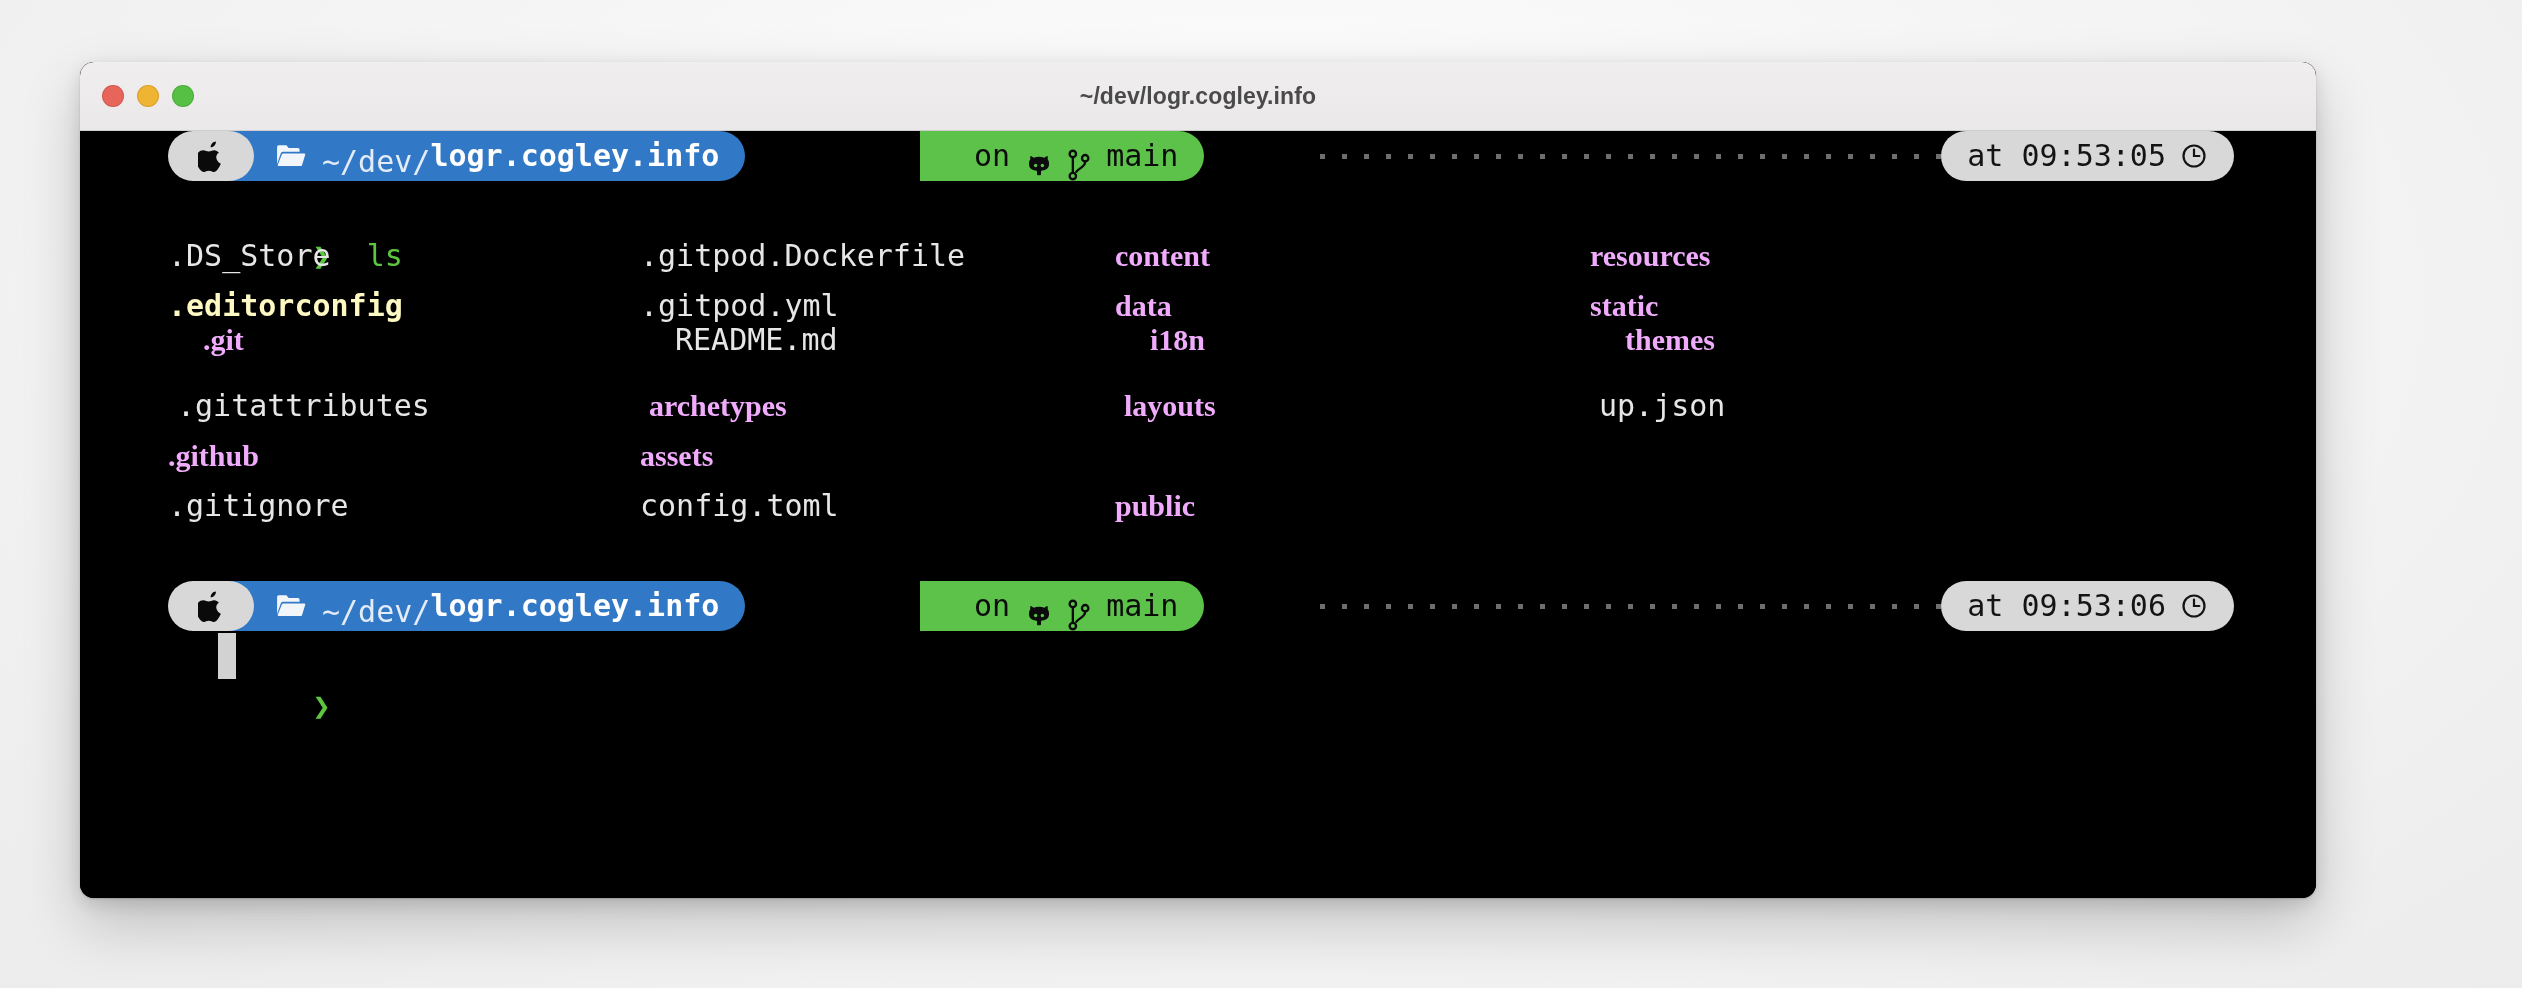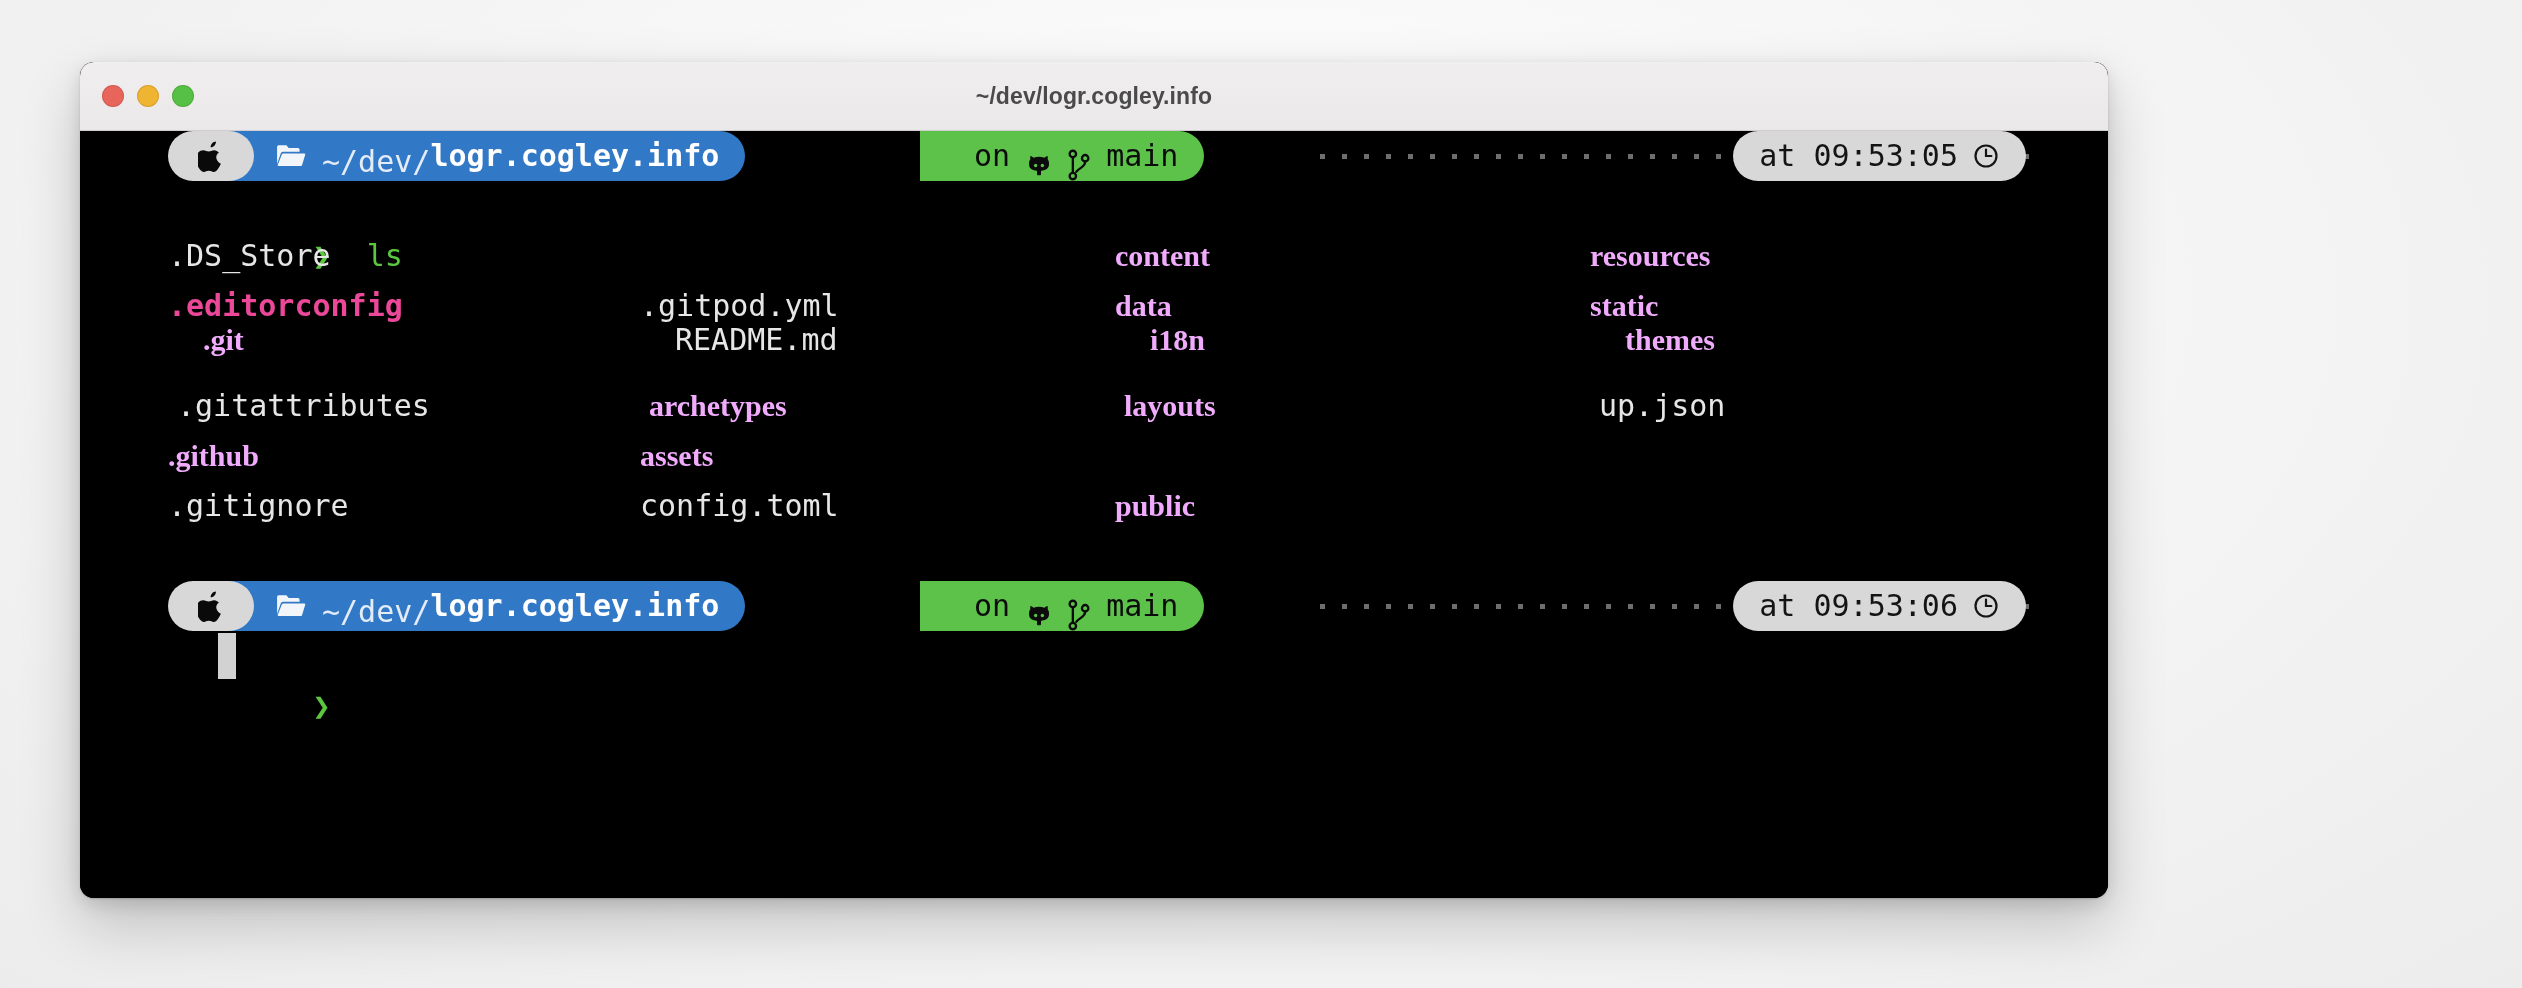--- a/index.html
+++ b/index.html
@@ -15,21 +15,21 @@
     background:
       radial-gradient(ellipse at 50% 30%, #ffffff 0%, #f4f4f4 55%, #ececec 100%);
     font-family: "Liberation Sans", sans-serif;
   }
 
   
   #window {
     position: absolute;
     left: 80px;
     top: 62px;
-    width: 2028px;
+    width: 2236px;
     height: 836px;
     border-radius: 14px;
     box-shadow:
       0 26px 60px rgba(0,0,0,0.20),
       0 6px 18px rgba(0,0,0,0.12),
       0 1px 2px rgba(0,0,0,0.16);
     overflow: hidden;
     background: #000;
   }
   #titlebar {
@@ -155,21 +155,21 @@
     border-left: none;
     border-bottom: none;
     border-top-right-radius: 14px;
     width: 70px;
     height: 34px;
   }
 
   
   .c-white { color: #e6e6e6; }
   .c-blue  { color: #f0abfc; font-weight: bold; font-family: Liberation Serif, serif; }
-  .c-green { color: #ec4899; font-weight: bold; }
+  .c-green { color: #fef9c3; font-weight: bold; }
   .c-cmd   { color: #5bc73f; }
   .chevron { color: #5bc73f; }
 
   .col { position: absolute; top: 0; white-space: pre; }
   .col1 { left: 88px; }
   .col2 { left: 560px; }
   .col3 { left: 1035px; }
   .col4 { left: 1510px; }
 
   .cursor {
@@ -252,21 +252,21 @@
       </div>
     </div>
 
     <div class="row" style="top:50px;">
       <span class="col col1">
         <span class="chevron">❯</span><span>&nbsp;&nbsp;</span><span class="c-cmd">ls</span>
       </span>
     </div>
 
     <div id="ls-output">
-        <div class="row" style="top: 100px;"><span class="col col1 c-white">.DS_Store</span><span class="col col3 c-blue">content</span><span class="col col4 c-blue">resources</span></div>
+        <div class="row" style="top: 100px;"><span class="col col1 c-white">.DS_Store</span><span class="col col2 c-white">.gitpod.Dockerfile</span><span class="col col3 c-blue">content</span><span class="col col4 c-blue">resources</span></div>
         <div class="row" style="top: 150px;"><span class="col col1 c-green">.editorconfig</span><span class="col col2 c-white">.gitpod.yml</span><span class="col col3 c-blue">data</span><span class="col col4 c-blue">static</span></div>
         <div class="row" style="top: 184px; margin-left: 35px;"><span class="col col1 c-blue">.git</span><span class="col col2 c-white">README.md</span><span class="col col3 c-blue">i18n</span><span class="col col4 c-blue">themes</span></div>
         <div class="row" style="top: 250px; margin-left: 9px;"><span class="col col1 c-white">.gitattributes</span><span class="col col2 c-blue">archetypes</span><span class="col col3 c-blue">layouts</span><span class="col col4 c-white">up.json</span></div>
         <div class="row" style="top: 300px;"><span class="col col1 c-blue">.github</span><span class="col col2 c-blue">assets</span></div>
         <div class="row" style="top: 350px;"><span class="col col1 c-white">.gitignore</span><span class="col col2 c-white">config.toml</span><span class="col col3 c-blue">public</span></div>
       </div>
 
     <div class="promptline" style="top:450px;">
 
       <div class="filler" style="left:1240px; width:710px;"></div>

